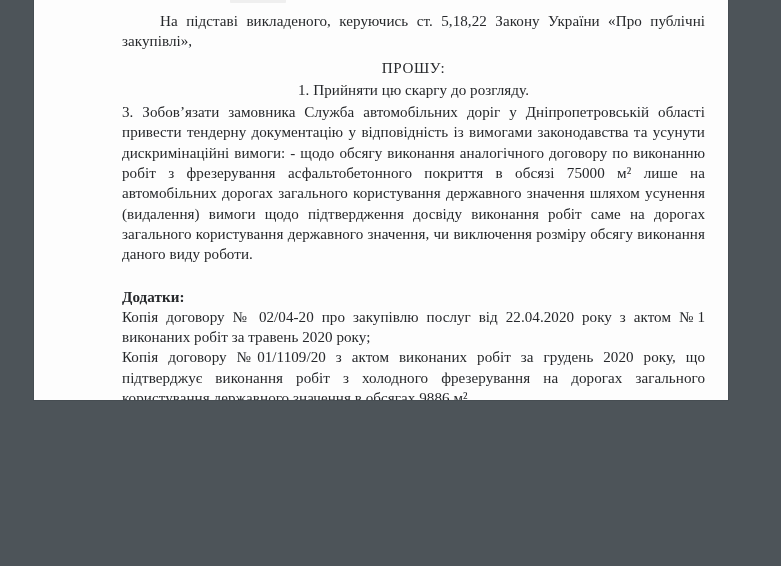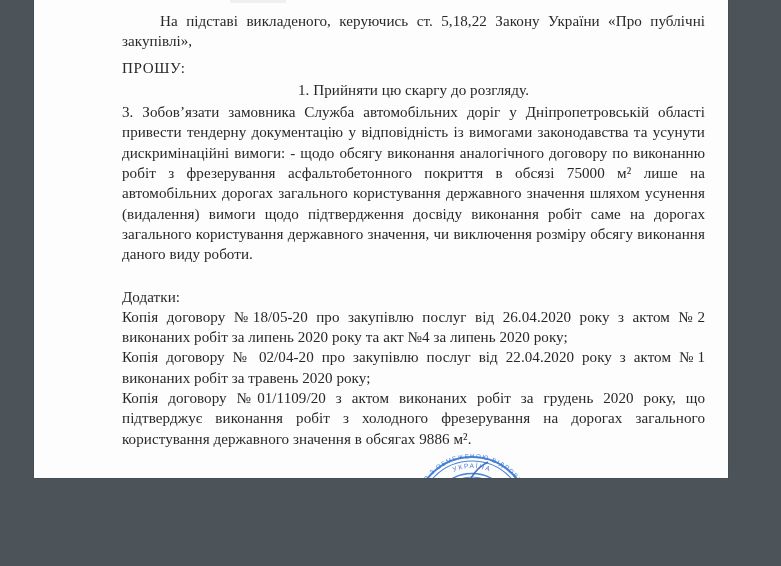--- a/index.html
+++ b/index.html
@@ -29,21 +29,21 @@
     background: #4d5459;
   }
   .gutter-left  { left: 0;  width: 34px; }
   .gutter-right { right: 0; width: 53px; }
 
   #page {
     position: absolute;
     left: 34px;
     top: 0;
     width: 694px;
-    height: 478px;
+    height: 400px;
     background: #fdfdfd;
     box-shadow: 0 0 0 1px rgba(0,0,0,0.08);
     overflow: hidden;
   }
 
   
   .clip-remnant {
     position: absolute;
     left: 196px;
     top: -6px;
@@ -69,33 +69,34 @@
     text-align: justify;
     text-justify: inter-word;
     letter-spacing: .05px;
   }
 
   .lead {
     text-indent: 38px;
     margin-top: 11px;
   }
   .centered {
+    text-align: center;
     margin-top: 6px;
     letter-spacing: .6px;
   }
   .numbered {
     text-align: center;
     margin-top: 2px;
   }
   .numbered.n3 {
     text-align: justify;
   }
 
   .spacer-lg { height: 22px; }
-  .attach-head { margin-top: 0; text-align: left; }
+  .attach-head { margin-top: 0; text-align: left; font-weight: bold; }
   .attach { text-align: justify; }
   .attach.last-line { text-align: justify; }
 
   
   .sig-row {
     position: absolute;
     left: 88px;
     top: 481px;
     width: 583px;
     height: 24px;
@@ -153,21 +154,20 @@
 
       <p class="numbered n1">1. Прийняти цю скаргу до розгляду.</p>
 
 
       <p class="numbered n3">3.  Зобов’язати замовника Служба автомобільних доріг у Дніпропетровській області привести тендерну документацію у відповідність із вимогами законодавства та усунути дискримінаційні вимоги: - щодо обсягу виконання аналогічного договору по виконанню робіт з фрезерування асфальтобетонного покриття в обсязі 75000 м² лише на автомобільних дорогах загального користування державного значення шляхом усунення (видалення) вимоги щодо підтвердження досвіду виконання робіт саме на дорогах загального користування державного значення, чи виключення розміру обсягу виконання даного виду роботи.</p>
 
       <div class="spacer-lg"></div>
 
       <p class="attach-head">Додатки:</p>
 
-      <p class="attach">Копія договору №18/05-20 про закупівлю послуг від 26.04.2020 року з актом №2 виконаних робіт за липень 2020 року та акт №4 за липень 2020 року;</p>
 
 
 
       <p class="attach">Копія договору № 02/04-20 про закупівлю послуг від 22.04.2020 року з актом №1 виконаних робіт за травень 2020 року;</p>
 
       <p class="attach last-line">Копія договору №01/1109/20 з актом виконаних робіт за грудень 2020 року, що підтверджує виконання робіт з холодного фрезерування на дорогах загального користування державного значення в обсягах 9886 м².</p>
 
     </div>
 
     <div class="sig-row">

